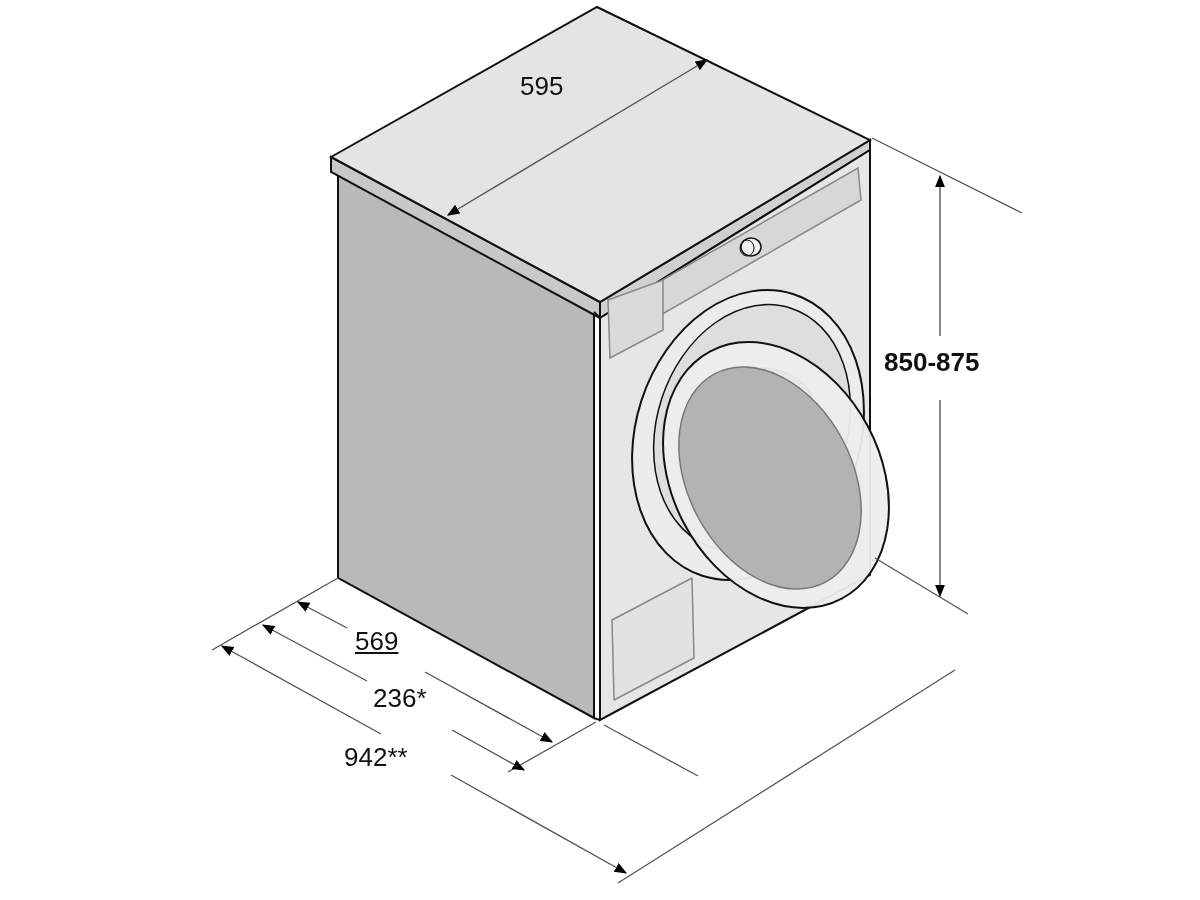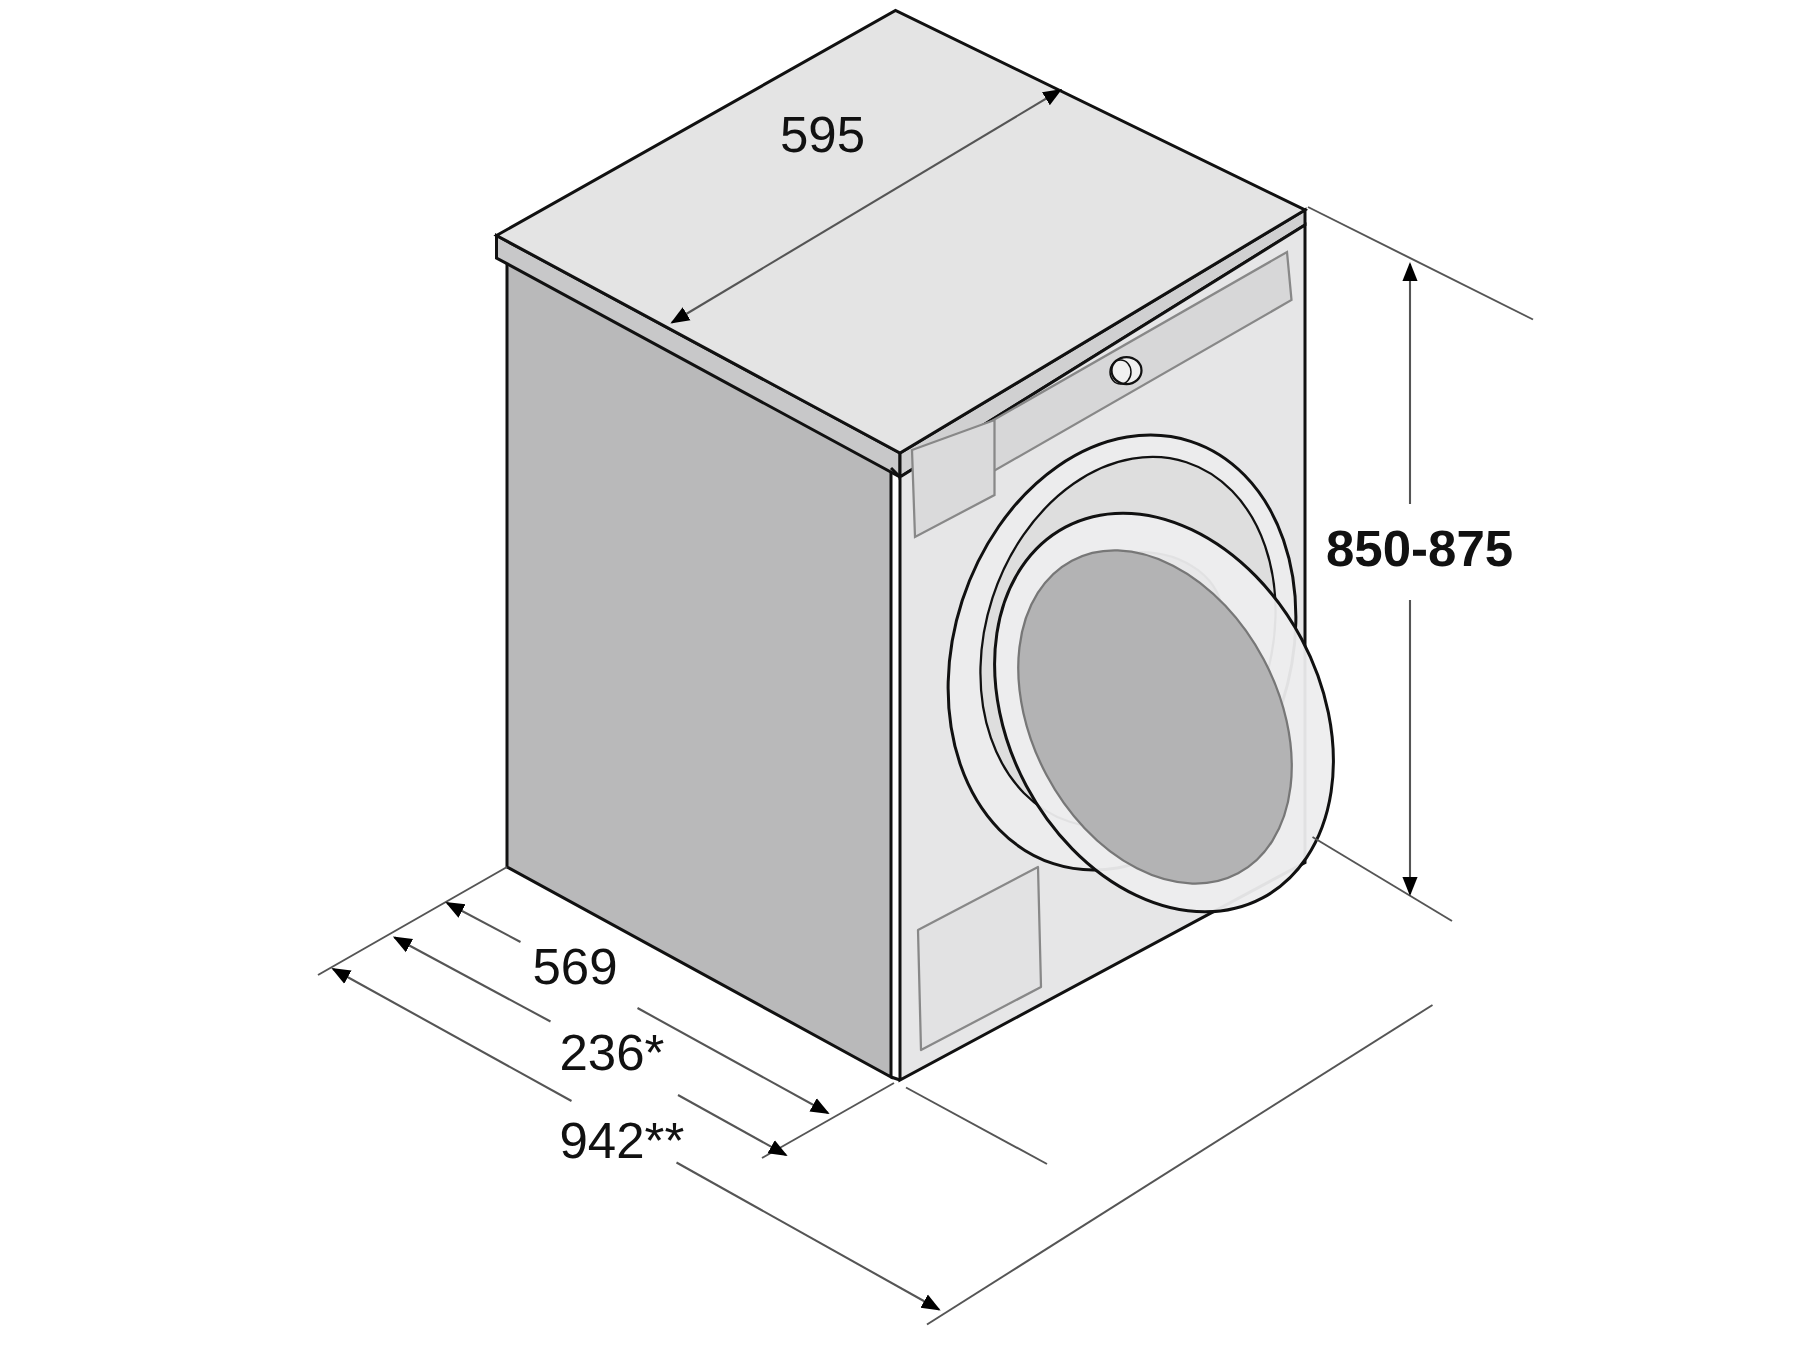--- a/index.html
+++ b/index.html
@@ -1,19 +1,19 @@
 <!DOCTYPE html>
 <html><head>
 <meta charset="utf-8">
 <style>
   html, body { margin: 0; padding: 0; background: #ffffff; }
   body { width: 1200px; height: 900px; overflow: hidden; position: relative; font-family: "Liberation Sans", sans-serif; }
   #stage { position: absolute; left: 0; top: 0; width: 1200px; height: 900px; }
   svg { position: absolute; left: 0; top: 0; }
-  .dim-label { position: absolute; color: #111; font-family: "Liberation Sans", sans-serif; font-size: 34px; line-height: 1; white-space: nowrap; }
+  .dim-label { position: absolute; color: #111; font-family: "Liberation Sans", sans-serif; font-size: 26px; line-height: 1; white-space: nowrap; }
   .note { position: absolute; color: #111; font-family: "DejaVu Sans", sans-serif; font-size: 38px; line-height: 1; white-space: nowrap; }
 </style>
 </head>
 <body>
 
 <div id="stage">
   <svg width="1200" height="900" viewBox="0 0 1200 900">
     <defs>
       <marker id="arr" viewBox="0 0 10 10" refX="9" refY="5" markerWidth="9" markerHeight="9" orient="auto-start-reverse">
         <path d="M0,1 L10,5 L0,9 z" fill="#000"></path>
@@ -66,17 +66,17 @@
 
     <line x1="367" y1="681" x2="263" y2="625" stroke="#555" stroke-width="1.4" marker-end="url(#arr)"></line>
     <line x1="452" y1="730" x2="524" y2="770" stroke="#555" stroke-width="1.4" marker-end="url(#arr)"></line>
 
     <line x1="381" y1="734" x2="222" y2="646" stroke="#555" stroke-width="1.4" marker-end="url(#arr)"></line>
     <line x1="451" y1="775" x2="626" y2="873" stroke="#555" stroke-width="1.4" marker-end="url(#arr)"></line>
   </svg>
 
   <div class="dim-label" style="left:520px; top:73px;">595</div>
   <div class="dim-label" style="left:884px; top:349px;font-weight:bold;">850-875</div>
-  <div class="dim-label" style="left:355px; top:628px;">569</div>
+  <div class="dim-label" style="left:355px; top:628px;text-decoration:underline;">569</div>
   <div class="dim-label" style="left:373px; top:685px;">236*</div>
-  <div class="dim-label" style="left:344px; top:744px;margin-left:29px;">942**</div>
+  <div class="dim-label" style="left:344px; top:744px;">942**</div>
 
 </div>
 
 </body></html>

